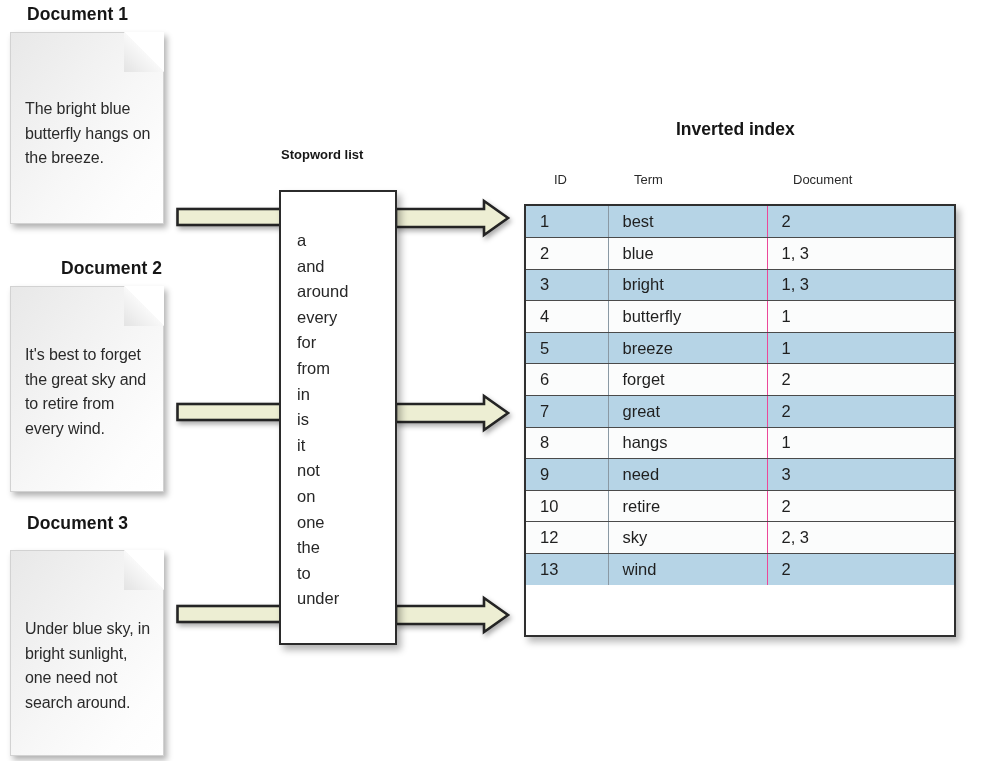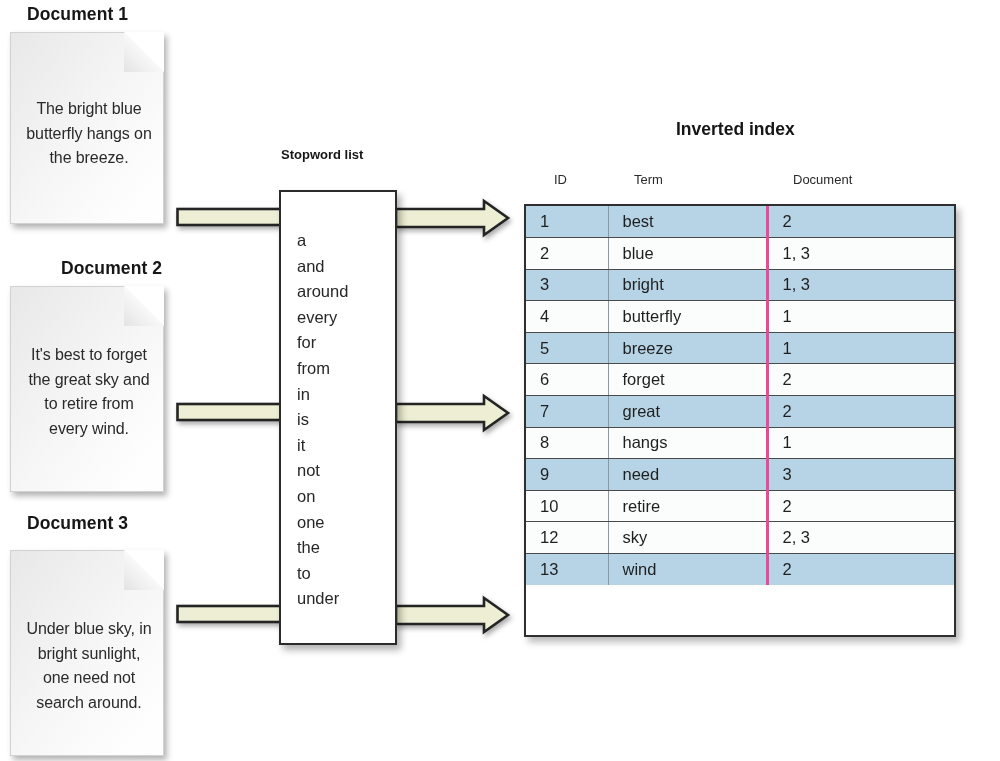--- a/index.html
+++ b/index.html
@@ -42,21 +42,20 @@
   }
   .doc-page .sheet {
     position: relative;
     width: 100%;
     height: 100%;
     background: linear-gradient(128deg, #e8e8e8 0%, #eeeeee 22%, #f7f7f7 55%, #fdfdfd 82%, #ffffff 100%);
     border: 1px solid #d2d2d2;
     box-sizing: border-box;
     box-shadow: 3px 4px 6px rgba(0,0,0,0.30);
     border-top-right-radius: 0;
-    text-align: center;
   }
   
   .doc-page .notch {
     position: absolute;
     top: -1px;
     right: -1px;
     width: 40px;
     height: 40px;
     background: #ffffff;
     clip-path: polygon(0 0, 100% 0, 100% 100%);
@@ -145,21 +144,21 @@
     font-size: 16.5px;
     color: #1f1f1f;
     padding: 0 0 0 14px;
     border-bottom: 1px solid #4a4a4a;
     box-sizing: border-box;
     overflow: hidden;
     white-space: nowrap;
   }
   .index-table tr:last-child td { border-bottom: none; }
   .index-table td.c-id    { width: 82px;  border-right: 1px solid #8a99a4; }
-  .index-table td.c-term  { width: 159px; border-right: 3px solid #ec4899; margin-left: 14px; }
+  .index-table td.c-term  { width: 159px; border-right: 1px solid #ec4899; margin-left: 14px; }
   .index-table td.c-doc   { width: auto; }
   .index-table tr.odd td  { background: #b6d4e6; }
   .index-table tr.even td { background: #fbfcfc; }
 </style>
 </head>
 <body>
 
 <div class="stage">
 
   <div class="doc-title" style="left:27px; top:4px;">Document 1</div>

